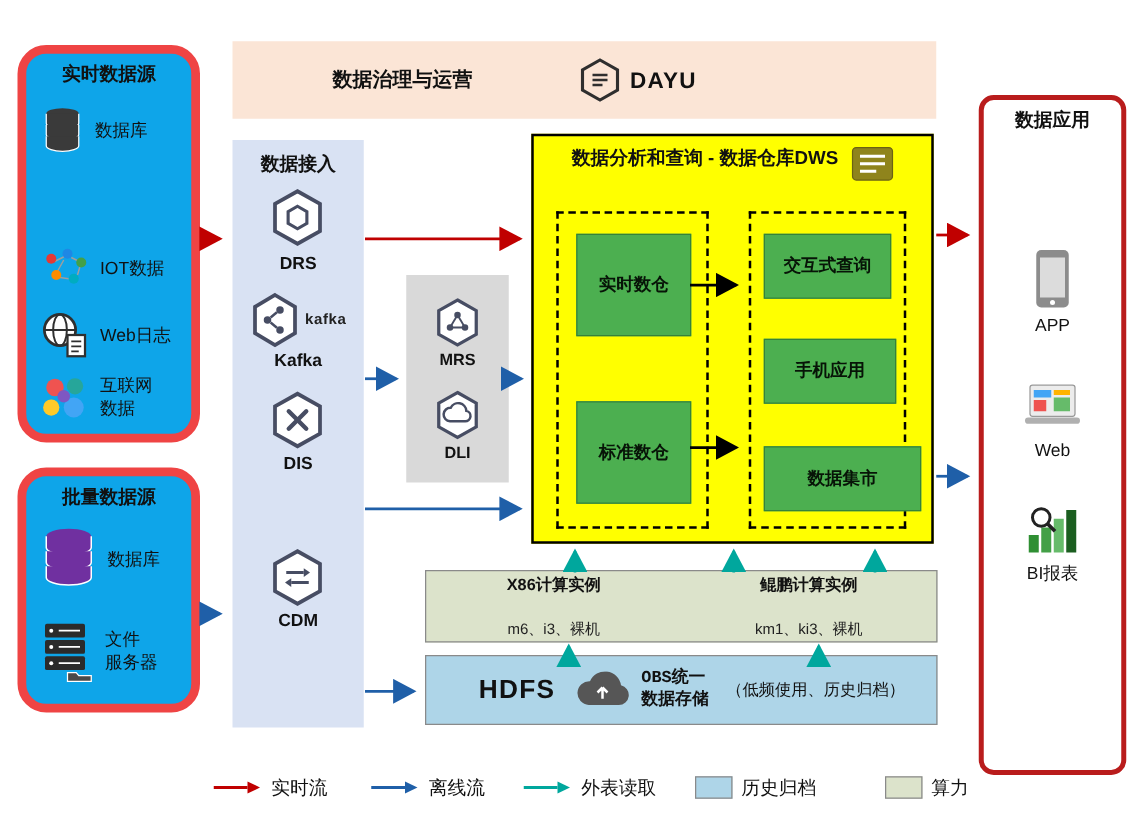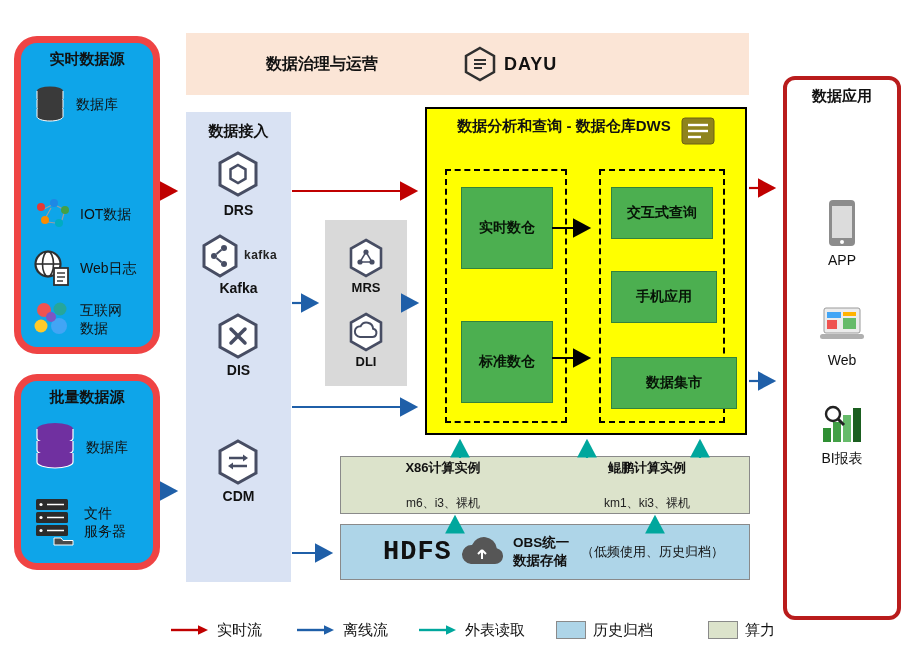--- a/index.html
+++ b/index.html
@@ -4,21 +4,21 @@
 <style>
   * { margin:0; padding:0; box-sizing:border-box; }
   body { background:#ffffff; font-family:"Liberation Sans","DejaVu Sans",sans-serif; }
   .canvas { position:relative; width:914px; height:651px; background:#fff; color:#111; overflow:hidden; }
 
   .panel { position:absolute; border:7px solid #ef4444; border-radius:23px; background:#0ea5e9; }
   .panel-title { position:absolute; top:7px; left:0; right:0; text-align:center; font-weight:bold; font-size:15px; }
 
   .row { position:absolute; left:12px; display:flex; align-items:center; gap:9px; }
   .lbl { font-size:14px; line-height:1.3; }
-  .pre { white-space:pre-line; }
+  .pre { white-space:pre-line;font-family:Liberation Mono, monospace; }
   .ic { display:inline-flex; flex:0 0 auto; }
 
   .gov { position:absolute; left:186px; top:33px; width:563px; height:62px; background:var(--c-governanceBg,#fbe5d6);text-align:center; }
   .gov-title { position:absolute; left:80px; top:50%; transform:translateY(-50%); font-weight:bold; font-size:16px; }
   .dayu { position:absolute; left:278px; top:50%; transform:translateY(-50%); display:flex; align-items:center; gap:8px; font-weight:bold; font-size:18px; letter-spacing:1px; }
 
   .access { position:absolute; left:186px; top:112px; width:105px; height:470px; background:var(--c-accessBg,#d9e2f3); }
   .col-title { position:absolute; top:10px; left:0; right:0; text-align:center; font-weight:bold; font-size:15px; }
   .svc-lbl { position:absolute; left:0; right:0; text-align:center; font-weight:bold; font-size:14px; }
   .hex { position:absolute; }
@@ -30,21 +30,21 @@
   .dws-title { position:absolute; top:8px; left:0; right:0; display:flex; align-items:flex-start; justify-content:center; gap:10px; font-weight:bold; font-size:15px; }
   .dashed { position:absolute; border:2px dashed #000; }
   .gbox { position:absolute; background:var(--c-greenBox,#4caf50); border:1px solid #35823a; display:flex; align-items:center; justify-content:center; font-weight:bold; font-size:14px; color:#071407; text-align:center; }
 
   .compute { position:absolute; left:340px; top:456px; width:410px; height:58px; background:var(--c-compute,#dce3cb); border:1px solid #8a8a8a; display:flex; }
   .compute > div { flex:1; display:flex; flex-direction:column; align-items:center; justify-content:center; gap:18px; }
   .compute .t { font-weight:bold; font-size:13px; }
   .compute .s { font-size:12px; color:#222;text-align:center; }
 
   .hdfs { position:absolute; left:340px; top:524px; width:410px; height:56px; background:var(--c-archive,#aed5e8); border:1px solid #8a8a8a; }
-  .hdfs-word { position:absolute; left:42px; top:50%; transform:translateY(-50%); font-weight:bold; font-size:27px; letter-spacing:1px;font-family:Liberation Mono, monospace; }
+  .hdfs-word { position:absolute; left:42px; top:50%; transform:translateY(-50%); font-weight:bold; font-size:21px; letter-spacing:1px; }
   .obs-text { position:absolute; left:172px; top:50%; transform:translateY(-50%); font-weight:bold; font-size:13.5px; line-height:1.3; }
   .obs-note { position:absolute; left:240px; top:50%; transform:translateY(-50%); font-size:13px; }
 
   .apps { position:absolute; left:783px; top:36px; width:118px; height:544px; border:4px solid #b91c1c; border-radius:12px; background:#fff;margin-top:40px; }
   .app-item-label { position:absolute; left:0; right:0; text-align:center; font-size:14px; }
   .center-ic { position:absolute; left:50%; transform:translateX(-50%); }
 
   .legend-item { position:absolute; top:618px; display:flex; align-items:center; gap:7px; height:24px; }
   .legend-item .txt { font-size:15px; }
   .swatch { width:30px; height:18px; border:1px solid #8a8a8a; }

